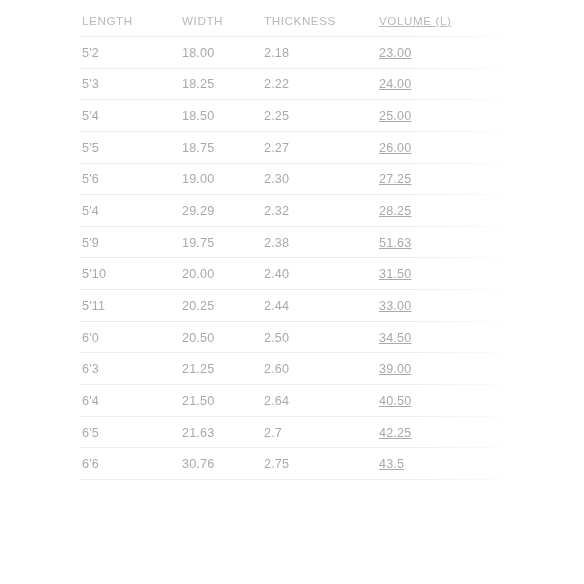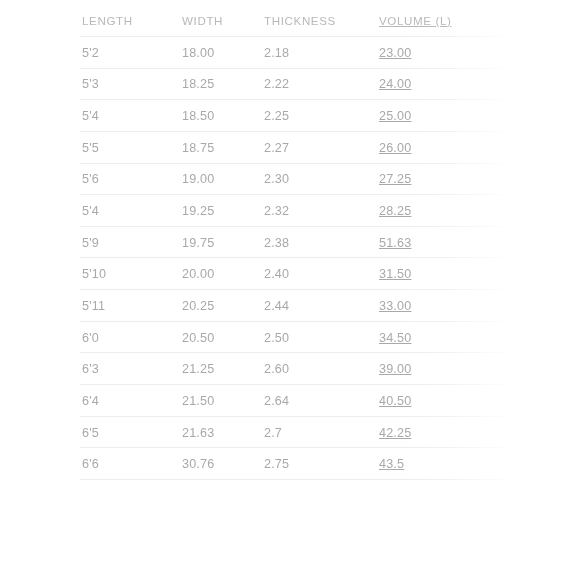--- a/index.html
+++ b/index.html
@@ -118,21 +118,21 @@
         <div class="cell c-volume">26.00</div>
       </div>
       <div class="row body">
         <div class="cell c-length">5'6</div>
         <div class="cell c-width">19.00</div>
         <div class="cell c-thickness">2.30</div>
         <div class="cell c-volume">27.25</div>
       </div>
       <div class="row body">
         <div class="cell c-length">5'4</div>
-        <div class="cell c-width">19.25</div>
+        <div class="cell c-width">29.29</div>
         <div class="cell c-thickness">2.32</div>
         <div class="cell c-volume">28.25</div>
       </div>
       <div class="row body">
         <div class="cell c-length">5'9</div>
         <div class="cell c-width">19.75</div>
         <div class="cell c-thickness">2.38</div>
         <div class="cell c-volume">51.63</div>
       </div>
       <div class="row body">

